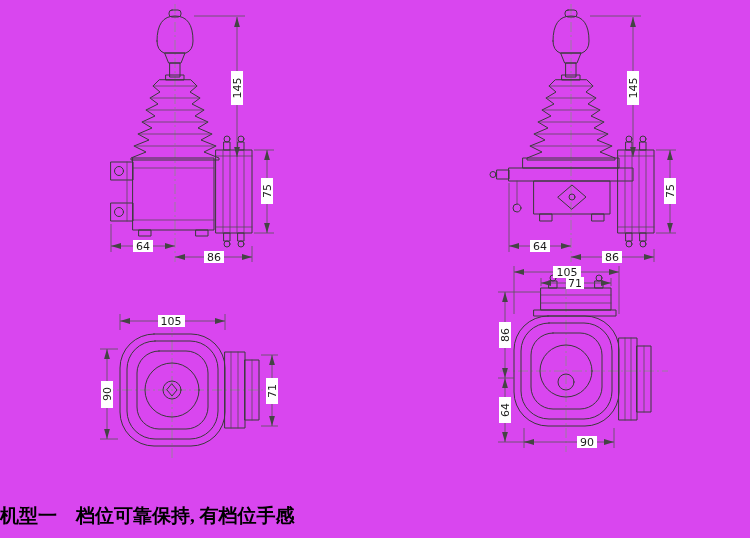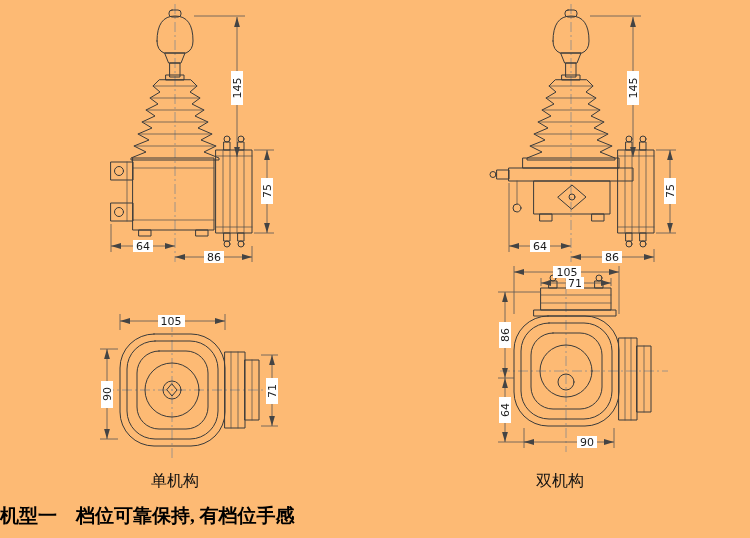--- a/index.html
+++ b/index.html
@@ -1,16 +1,16 @@
 <!DOCTYPE html>
 <html><head>
 <meta charset="utf-8">
 <style>
   html,body{margin:0;padding:0;background:#fff;}
-  #page{position:relative;width:750px;height:538px;background:#fdba74;overflow:hidden;
+  #page{position:relative;width:750px;height:538px;background:#d946ef;overflow:hidden;
         font-family:"Liberation Sans",sans-serif;}
   svg{position:absolute;left:0;top:0;}
   .part{stroke:#3a3a3a;stroke-width:1;fill:none;stroke-linejoin:round;stroke-linecap:round;}
   .thin{stroke:#4a4a4a;stroke-width:0.7;fill:none;}
   .dim{stroke:#555;stroke-width:0.8;fill:none;}
   .cl{stroke:#8a8a8a;stroke-width:0.8;fill:none;stroke-dasharray:10 3 2 3;}
   .bg{fill:#fff;stroke:none;}
   .dtext{font-family:"DejaVu Sans",sans-serif;font-size:11px;fill:#1c1c1c;
          text-anchor:middle;dominant-baseline:central;}
   .label{position:absolute;text-align:center;font-size:16px;color:#111;
@@ -186,19 +186,17 @@
     <text class="dtext" x="575" y="283">71</text>
     <rect class="bg" x="499" y="322" width="12" height="26"></rect>
     <text class="dtext" x="505" y="335" transform="rotate(-90 505 335)">86</text>
     <rect class="bg" x="499" y="397" width="12" height="26"></rect>
     <text class="dtext" x="505" y="410" transform="rotate(-90 505 410)">64</text>
     <rect class="bg" x="577" y="436" width="20" height="12"></rect>
     <text class="dtext" x="587" y="442">90</text>
   </g>
 </svg>
 
-<div class="label" style="left:120px;top:471px;width:110px">单机构</div>
-
-<div class="label" style="left:505px;top:471px;width:110px">双机构</div>
+
 
 <div class="caption">机型一　档位可靠保持, 有档位手感</div>
 
 </div>
 
 </body></html>

